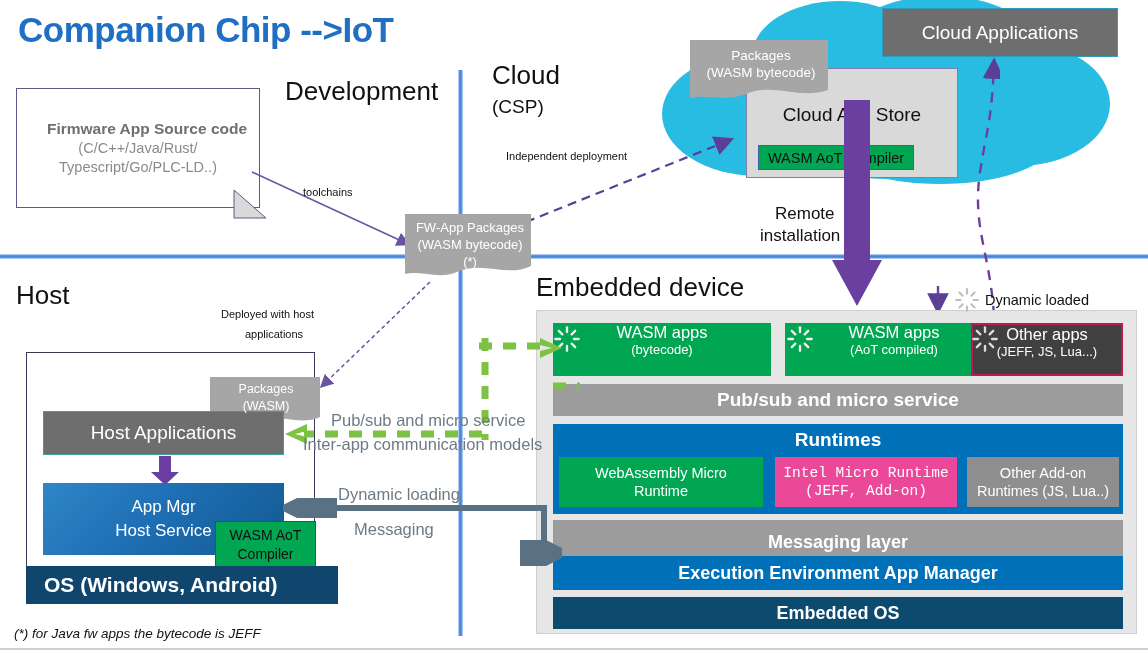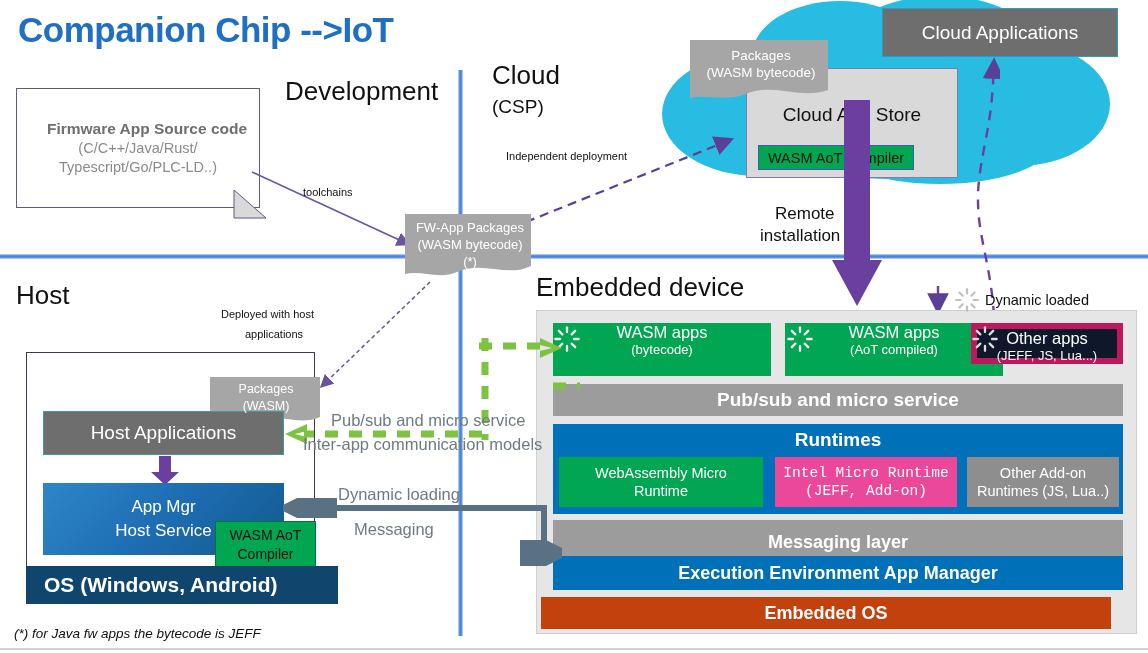--- a/index.html
+++ b/index.html
@@ -222,21 +222,21 @@
   <div class="abs" id="emb-panel">
 
     <div class="app-tile" style="left:16px;top:12px;width:218px;height:53px;background:#00A651;">
       <div class="l1">WASM apps</div>
       <div class="l2">(bytecode)</div>
     </div>
     <div class="app-tile" style="left:248px;top:12px;width:218px;height:53px;background:#00A651;">
       <div class="l1">WASM apps</div>
       <div class="l2">(AoT compiled)</div>
     </div>
-    <div class="app-tile" style="left:434px;top:12px;width:152px;height:41px;background:#0f172a;border:6px solid #be185d;">
+    <div class="app-tile" style="left:434px;top:12px;width:152px;height:53px;background:#404040;border:2px solid #be185d;">
       <div class="l1">Other apps</div>
       <div class="l2">(JEFF, JS, Lua...)</div>
     </div>
 
     <div class="band" style="left:16px;top:73px;width:570px;height:32px;background:#9C9C9C;font-size:19px;">
       <span>Pub/sub and micro service</span>
     </div>
 
     <div class="band col" style="left:16px;top:113px;width:570px;height:90px;background:#0070B8;display:block;">
       <div style="text-align:center;padding-top:5px;font-size:19px;color:#fff;font-weight:bold;">Runtimes</div>
@@ -261,21 +261,21 @@
     </div>
 
     <div class="band" style="left:16px;top:209px;width:570px;height:45px;background:#9C9C9C;font-size:18px;">
       <span>Messaging layer</span>
     </div>
 
     <div class="band" style="left:16px;top:245px;width:570px;height:34px;background:#0070B8;font-size:18px;">
       <span>Execution Environment App Manager</span>
     </div>
 
-    <div class="band" style="left:4px;top:286px;width:570px;height:32px;background:#c2410c;font-size:18px;">
+    <div class="band" style="left:16px;top:286px;width:570px;height:32px;background:#0c4a6e;font-size:18px;">
       <span>Embedded OS</span>
     </div>
   </div>
 
   <svg class="spin" style="left:553px;top:325px;" width="28" height="28" viewBox="0 0 24 24">
     <g stroke="#F2F2F2" stroke-width="2" stroke-linecap="round">
       <line x1="12" y1="2" x2="12" y2="6"></line>
         <line x1="12" y1="18" x2="12" y2="22"></line>
       <line x1="2" y1="12" x2="6" y2="12"></line>
         <line x1="18" y1="12" x2="22" y2="12"></line>

